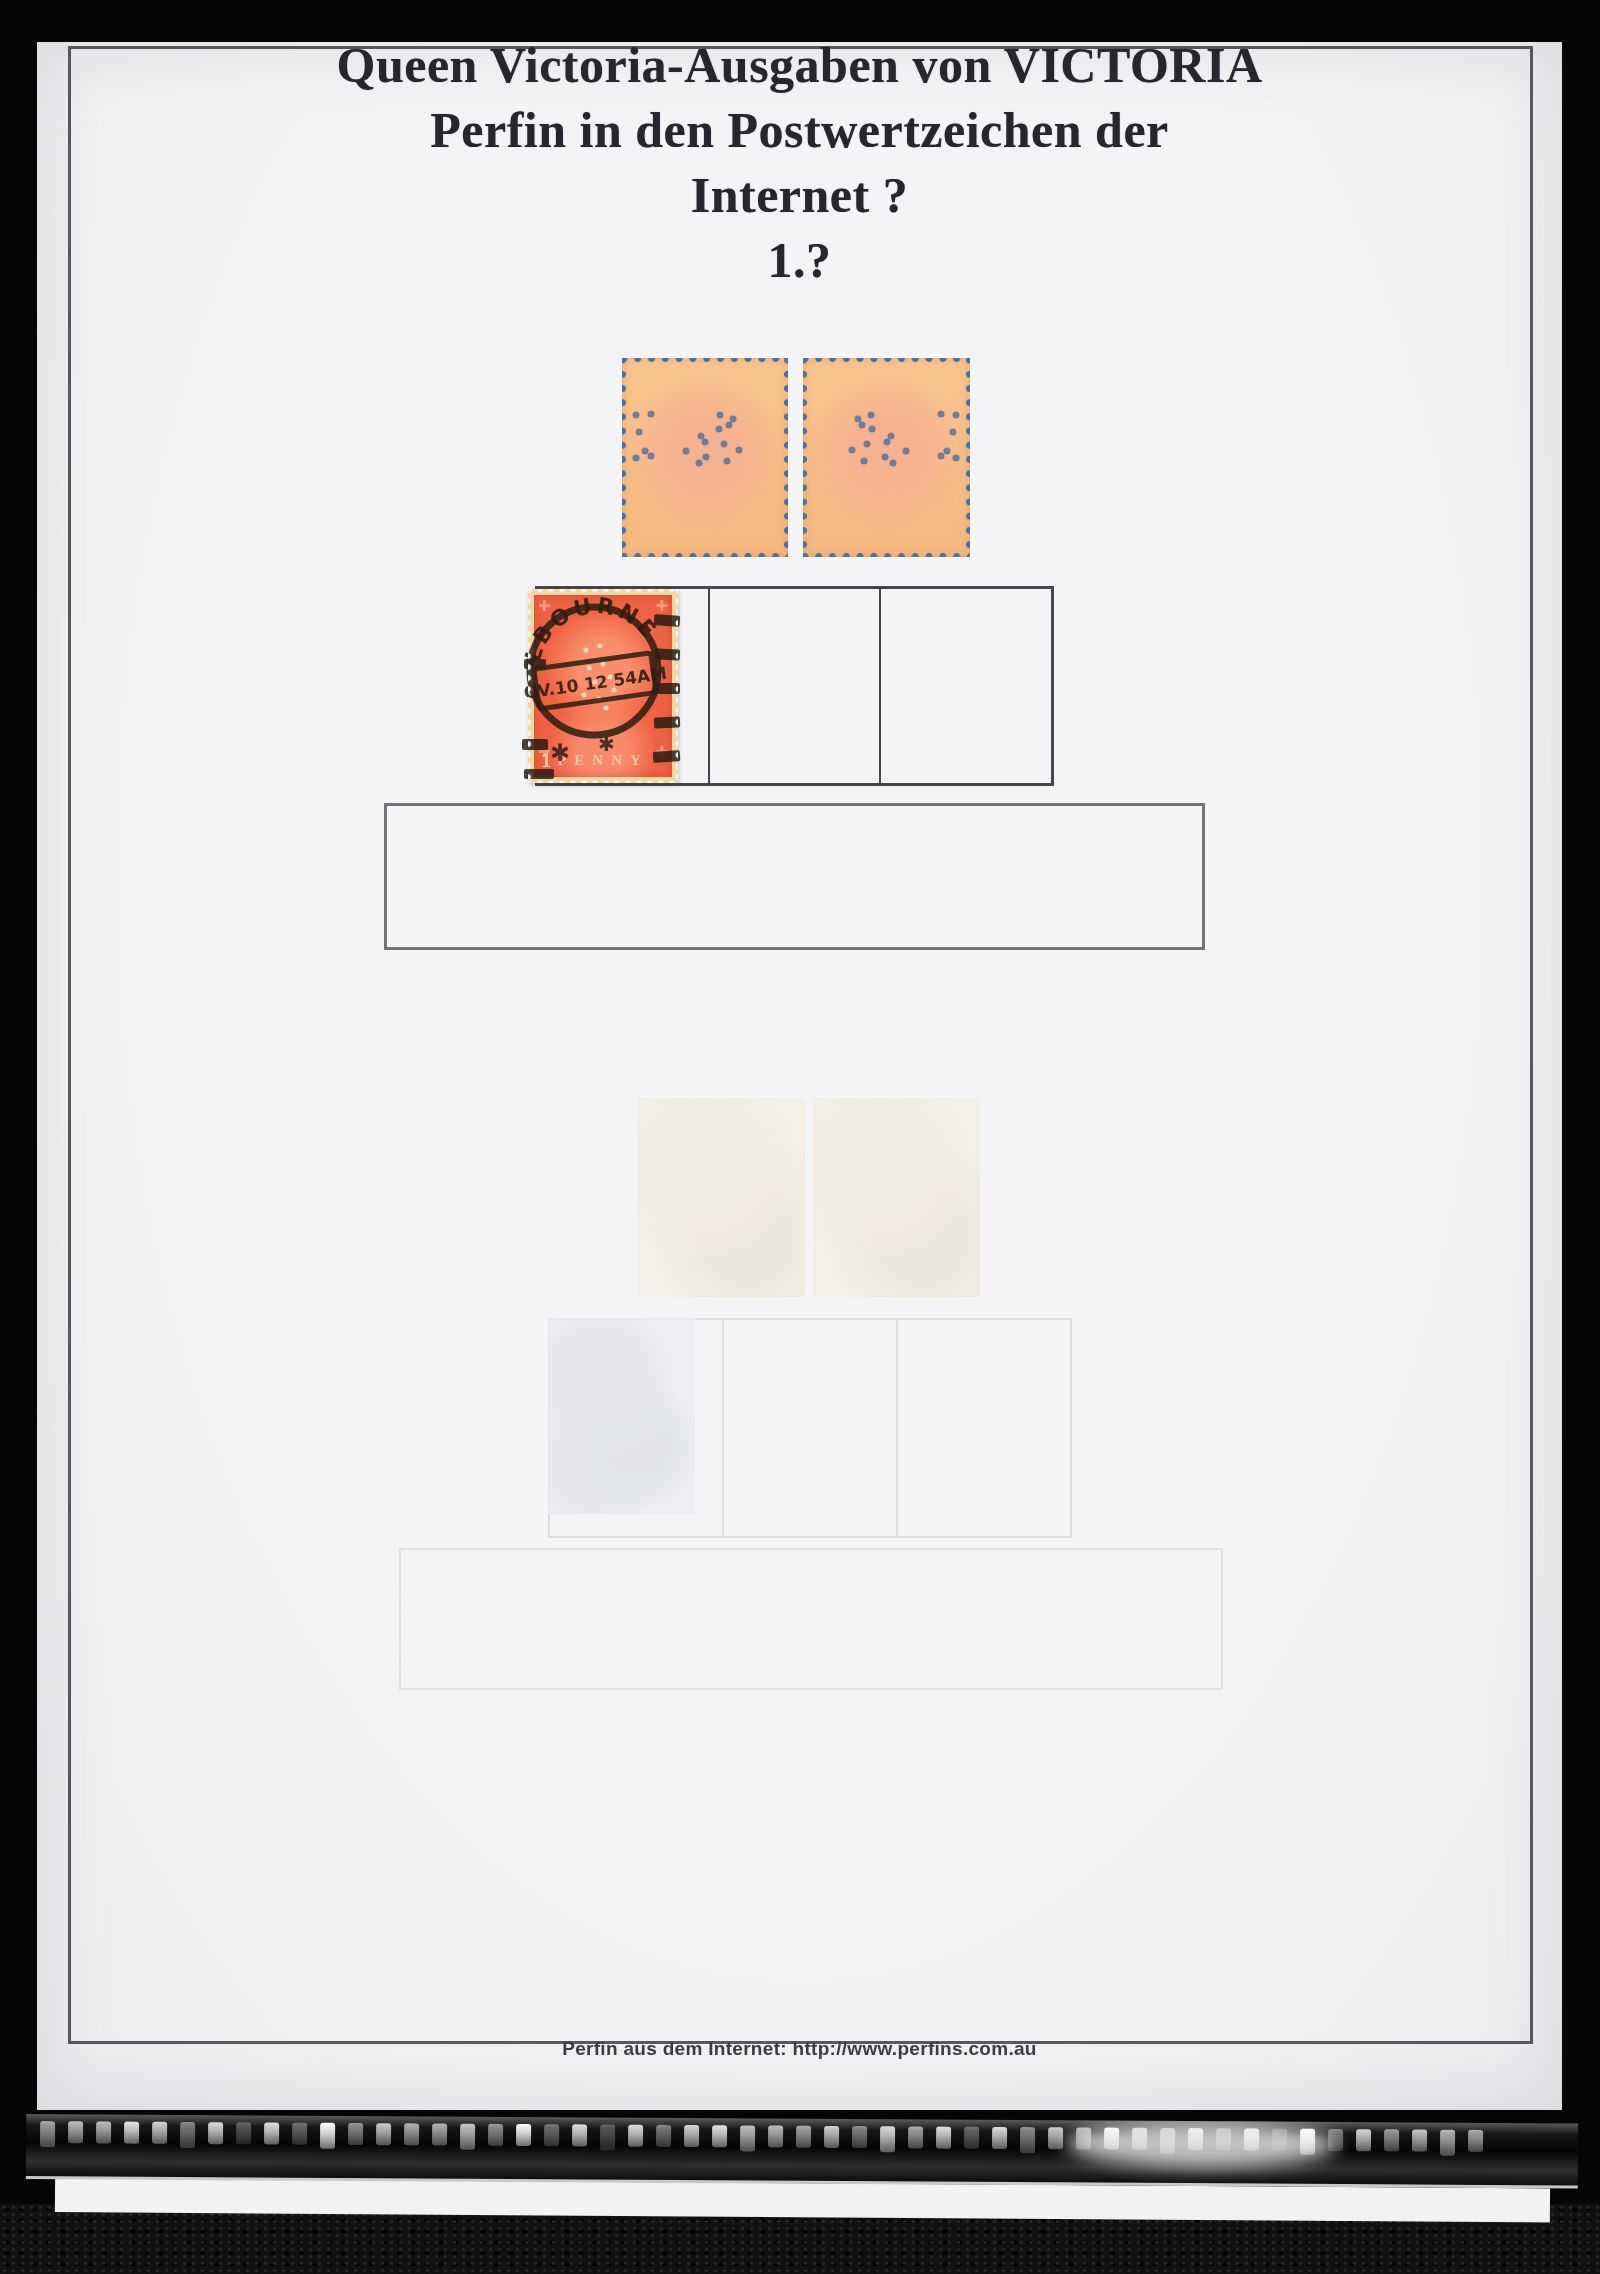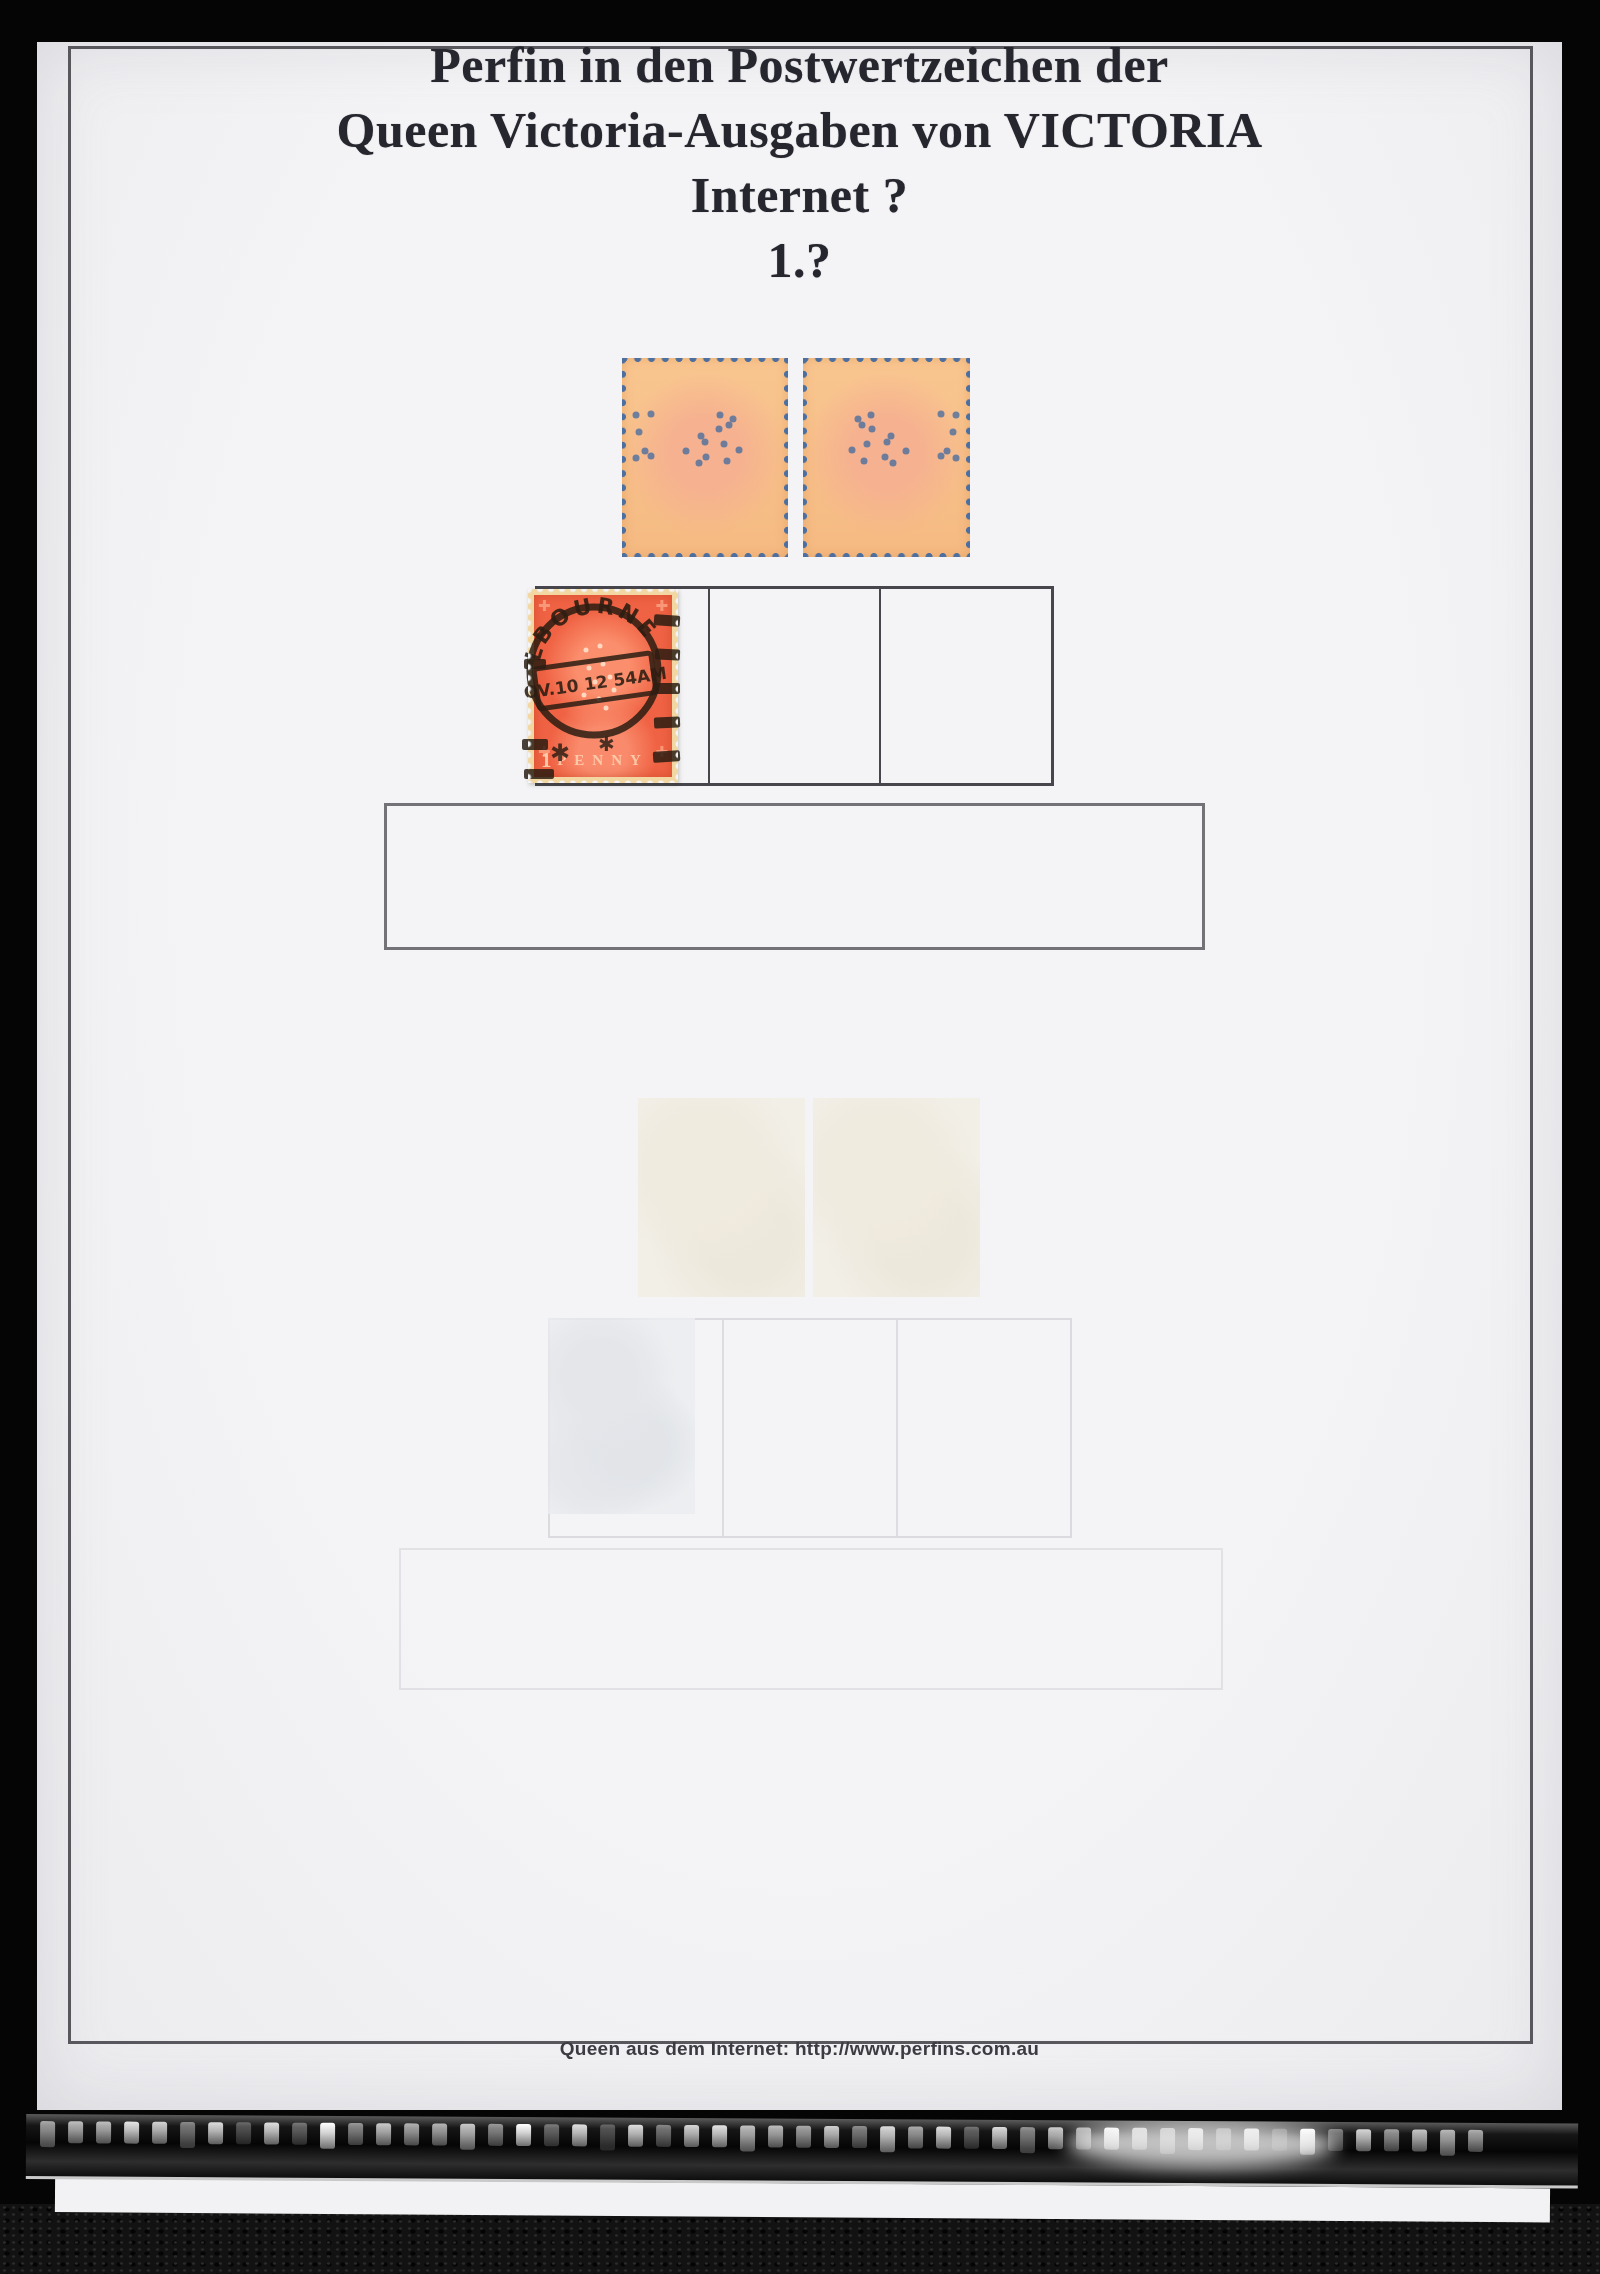--- a/index.html
+++ b/index.html
@@ -118,22 +118,22 @@
 </style>
 </head>
 <body>
 
 <div class="canvas">
 
   <div class="page">
     <div class="frame"></div>
 
     <div class="title-block">
+      <div>Queen Victoria-Ausgaben von VICTORIA</div>
       <div>Perfin in den Postwertzeichen der</div>
-      <div>Queen Victoria-Ausgaben von VICTORIA</div>
       <div>Internet ?</div>
       <div>1.?</div>
     </div>
 
     <div class="stamp stamp-a">
       <div class="dots">
           <span class="pdot" style="left: 8.4%; top: 28.6%;"></span>
           <span class="pdot" style="left: 17.5%; top: 28.1%;"></span>
           <span class="pdot" style="left: 10.2%; top: 37.2%;"></span>
           <span class="pdot" style="left: 13.9%; top: 46.7%;"></span>
@@ -234,21 +234,21 @@
     <div class="ghost-stamp g-a"></div>
     <div class="ghost-stamp g-b"></div>
     <div class="ghost-row">
       <div class="g-cell"></div>
       <div class="g-cell"></div>
       <div class="g-cell"></div>
     </div>
     <div class="ghost-stampc"></div>
     <div class="ghost-rect"></div>
 
-    <div class="footer">Queen aus dem Internet: http://www.perfins.com.au</div>
+    <div class="footer">Perfin aus dem Internet: http://www.perfins.com.au</div>
   </div>
 
   <div class="white-band"></div>
 
   <div class="film-strip">
     <div class="glints">
         <span class="glint" style="opacity: 0.59; height: 26px;"></span>
         <span class="glint" style="opacity: 0.7;"></span>
         <span class="glint" style="opacity: 0.7;"></span>
         <span class="glint" style="opacity: 0.88;"></span>

